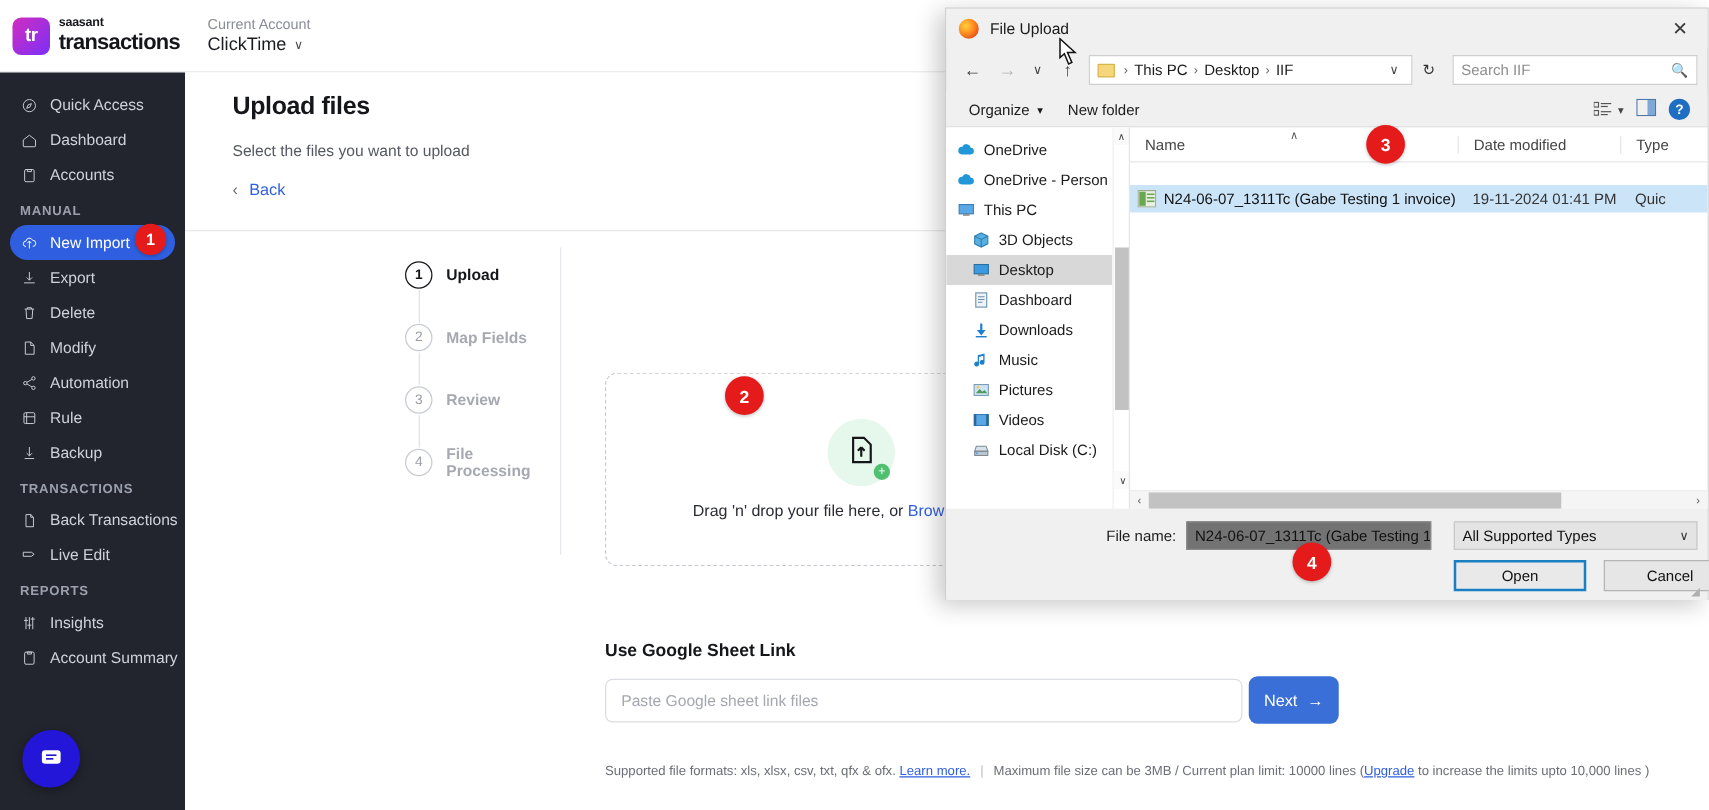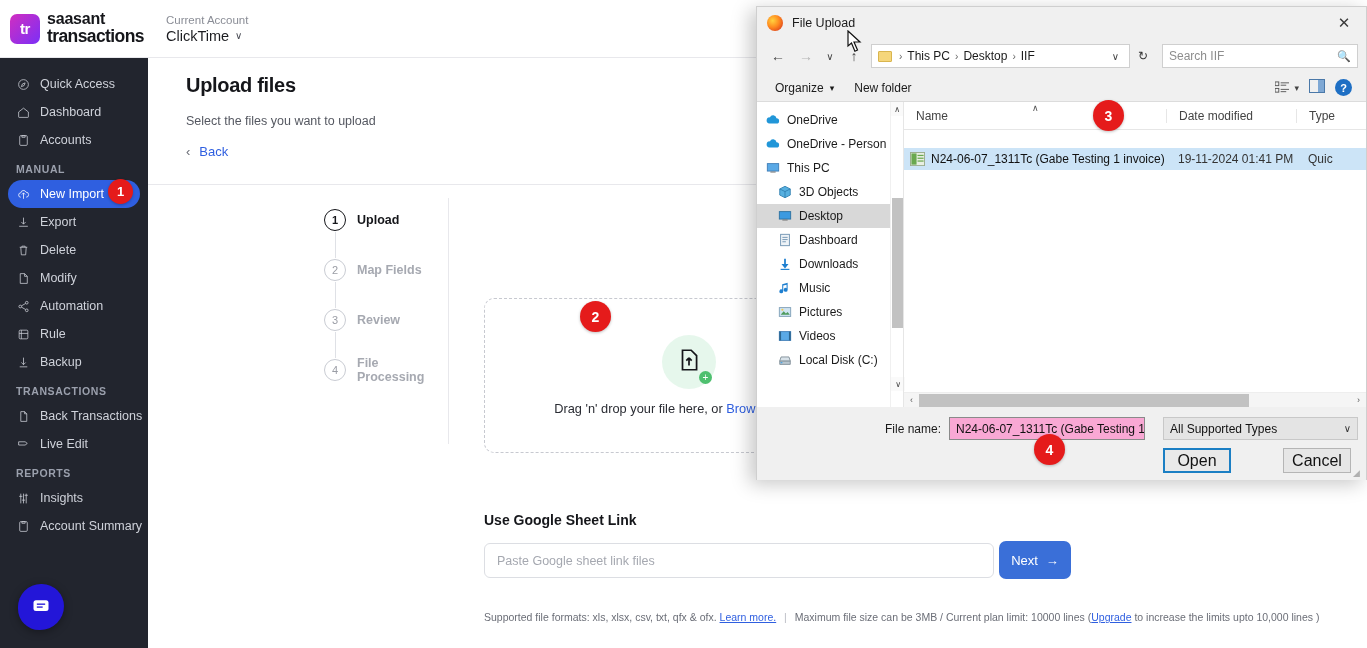--- a/index.html
+++ b/index.html
@@ -19,21 +19,21 @@
   }
   .logo-wrap { display:flex; align-items:center; padding-left: 10px; width: 148px; }
   .logo-mark {
     width: 30px; height: 30px; border-radius: 7px;
     background: linear-gradient(135deg,#d12ec0 0%, #7b2ff7 100%);
     color:#fff; font-weight: 700; font-size: 15px;
     display:flex; align-items:center; justify-content:center;
     letter-spacing: -0.5px;
   }
   .logo-text { margin-left: 7px; line-height: 1; }
-  .logo-text .l1 { font-size: 16px; font-weight: 700; color:#15161a; letter-spacing:-0.2px; }
+  .logo-text .l1 { font-size: 10px; font-weight: 700; color:#15161a; letter-spacing:-0.2px; }
   .logo-text .l2 { font-size: 17.5px; font-weight: 700; color:#15161a; letter-spacing:-0.6px; margin-top:1px;}
   .acct { margin-left: 18px; }
   .acct .cap { font-size: 11.5px; color:#8a8d96; line-height:1.3; }
   .acct .val { font-size: 14.5px; color:#1c1d21; font-weight:500; display:flex; align-items:center; gap:6px;}
   .caret { font-size: 10px; color:#4a4c55; }
 
   
   .sidebar {
     position:absolute; left:0; top:58px; width:148px; height:590px;
     background:#22252e; color:#cfd2da; padding-top: 12px;
@@ -218,34 +218,34 @@
     background:#f5f5f5; display:flex; align-items:center; border-top:1px solid #eee;
   }
   .hs-arrow { width:15px; text-align:center; font-size:9px; color:#555; cursor:pointer;}
   .hs-track { flex:1; height:13px; position:relative; }
   .hs-thumb { position:absolute; left:0; top:0; height:13px; width:330px; background:#c2c2c2; }
 
   .dlg-foot { position:absolute; left:0; top:400px; width:609px; height:73px; background:#f0f0f0; }
   .fn-row { position:absolute; left:128px; top:10px; display:flex; align-items:center; gap:8px; }
   .fn-lab { font-size:12px; color:#1b1b1b; }
   .fn-box {
-    width:196px; height:23px; background:#f9a8d4; border:1px solid #8a8a8a;
+    width:196px; height:23px; background:#737373; border:1px solid #8a8a8a;
     display:flex; align-items:center; padding: 0 4px 0 6px; font-size:12px; color:#111;
     white-space:nowrap; overflow:hidden;
   }
   .ft-box {
     position:absolute; left:406px; top:10px; width:195px; height:23px;
     background:#e4e4e4; border:1px solid #c8c8c8;
     display:flex; align-items:center; padding: 0 6px; font-size:12px; color:#111;
   }
   .ft-box .cdrop { margin-left:auto; font-size:10px; color:#333;}
   .btn {
-    position:absolute; top:41px; height:25px; width:68px;
+    position:absolute; top:41px; height:25px; width:106px;
     display:flex; align-items:center; justify-content:center;
-    font-size:16px; color:#111; background:#e6e6e6; border:1px solid #b5b5b5; cursor:pointer;
+    font-size:12px; color:#111; background:#e6e6e6; border:1px solid #b5b5b5; cursor:pointer;
   }
   .btn.open { left:406px; border:2px solid #1b7fc4; background:#e9e9e9; }
   .btn.cancel { left:526px; }
   .grip { position:absolute; right:3px; bottom:2px; width:10px; height:10px; color:#b0b0b0; font-size:9px;}
 
   .cursor-arrow { position:absolute; left:846px; top:30px; z-index:70; }
   .cursor-arrow svg { width:18px; height:24px; }
   .dz-rightline { position:absolute; left:744px; top:180px; width:1px; height:200px; background:#e8e8ec;}
 </style>
 </head>

